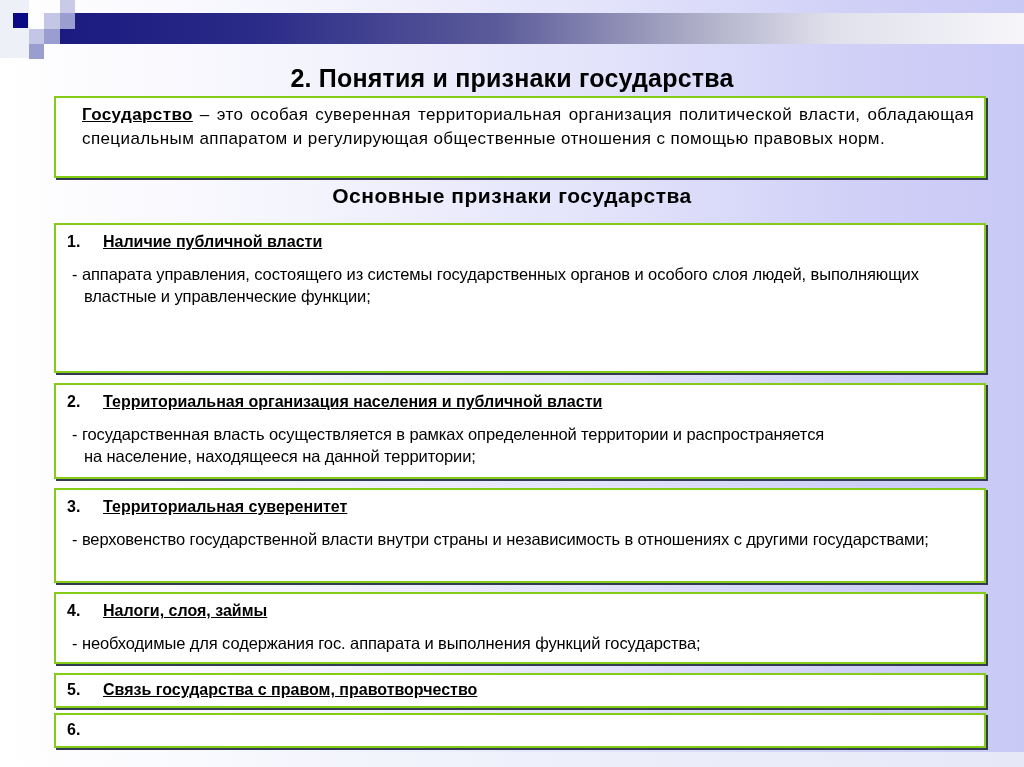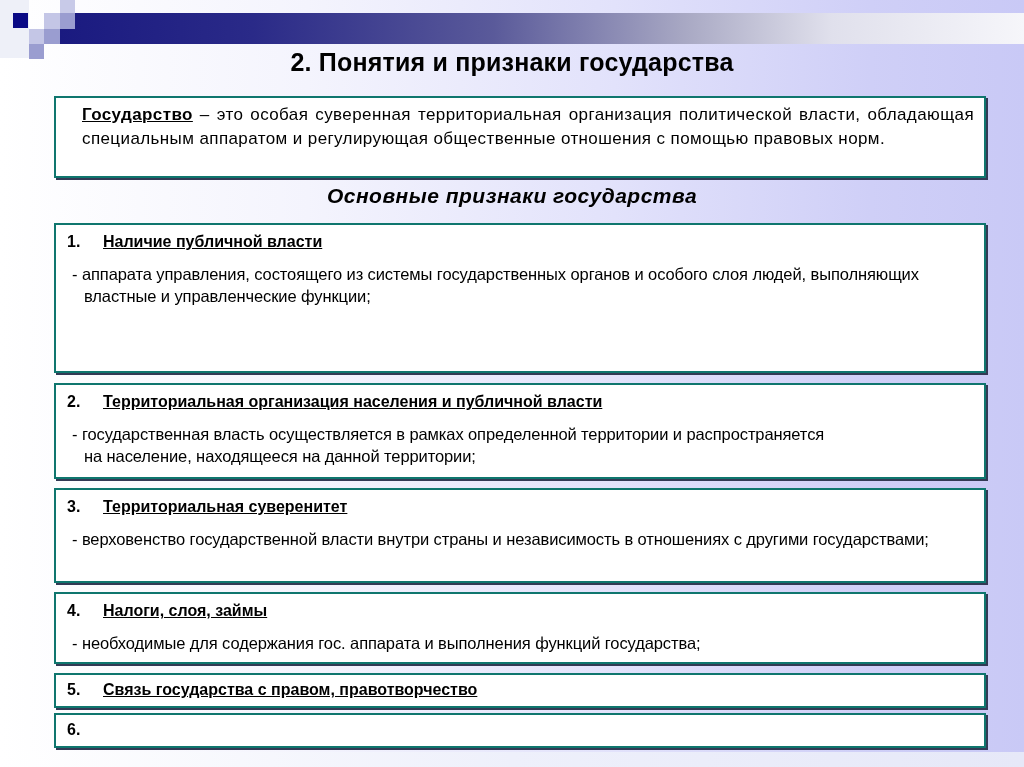--- a/index.html
+++ b/index.html
@@ -11,36 +11,36 @@
   .bottom-strip {
     position:absolute; left:0; right:0; top:752px; height:15px;
     background: linear-gradient(90deg, #ffffff 0%, #eef0fb 50%, #e6e8f8 100%);
   }
   .topbar {
     position:absolute; left:60px; top:13px; width:964px; height:31px;
     background: linear-gradient(90deg, #1a1a80 0%, #2a2a88 20%, #5a5a9a 45%, #a9a9c4 65%, #e0e0ec 80%, #f6f6fa 100%);
   }
   .sq { position:absolute; }
   .title {
-    position:absolute; left:0; width:1024px; top:48px; text-align:center;
+    position:absolute; left:0; width:1024px; top:64px; text-align:center;
     font-size:25px; font-weight:bold; letter-spacing:0.2px;
   }
   .box {
     position:absolute; left:54px; width:932px; background:#fff;
-    border:2px solid #0f766e; box-shadow: 2px 2px 0 #333a55;
+    border:2px solid #84cc16; box-shadow: 2px 2px 0 #333a55;
     box-sizing:border-box;
   }
   .def-box { top:96px; height:82px; padding:5px 10px 0 26px; }
   .def-text {
     font-size:17px; line-height:24px; text-align:justify; letter-spacing:0.4px;
   }
   .def-term { font-weight:bold; text-decoration:underline; }
   .subtitle {
     position:absolute; left:0; width:1024px; top:184px; text-align:center;
-    font-size:21px; font-weight:bold; font-style:italic; letter-spacing:0.5px;
+    font-size:21px; font-weight:bold; letter-spacing:0.5px;
   }
   .item-head {
     font-size:16px; font-weight:bold; height:22px; line-height:22px;
     display:flex; margin-left:11px;
   }
   .num { width:36px; }
   .head-label { text-decoration:underline; }
   .point {
     font-size:16.5px; line-height:22px; margin-left:16px; margin-right:10px;
     padding-left:12px; text-indent:-12px; letter-spacing:-0.1px;

